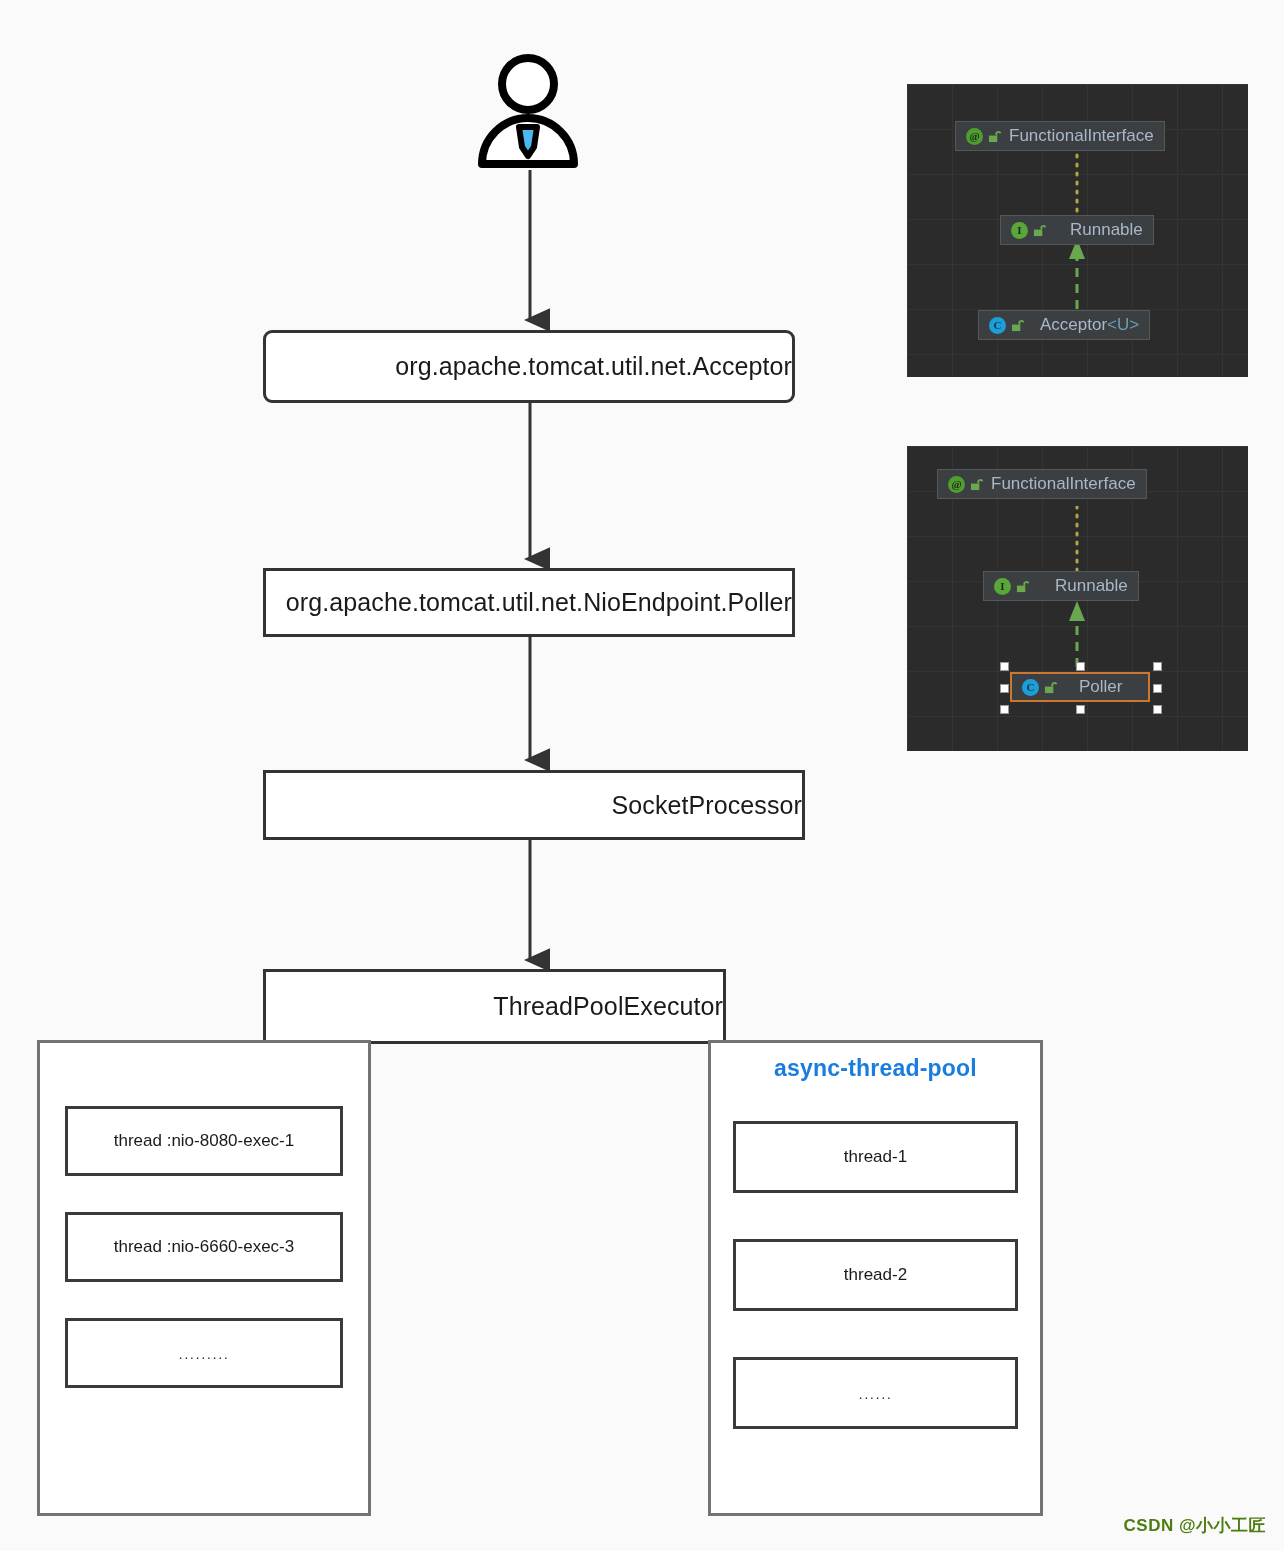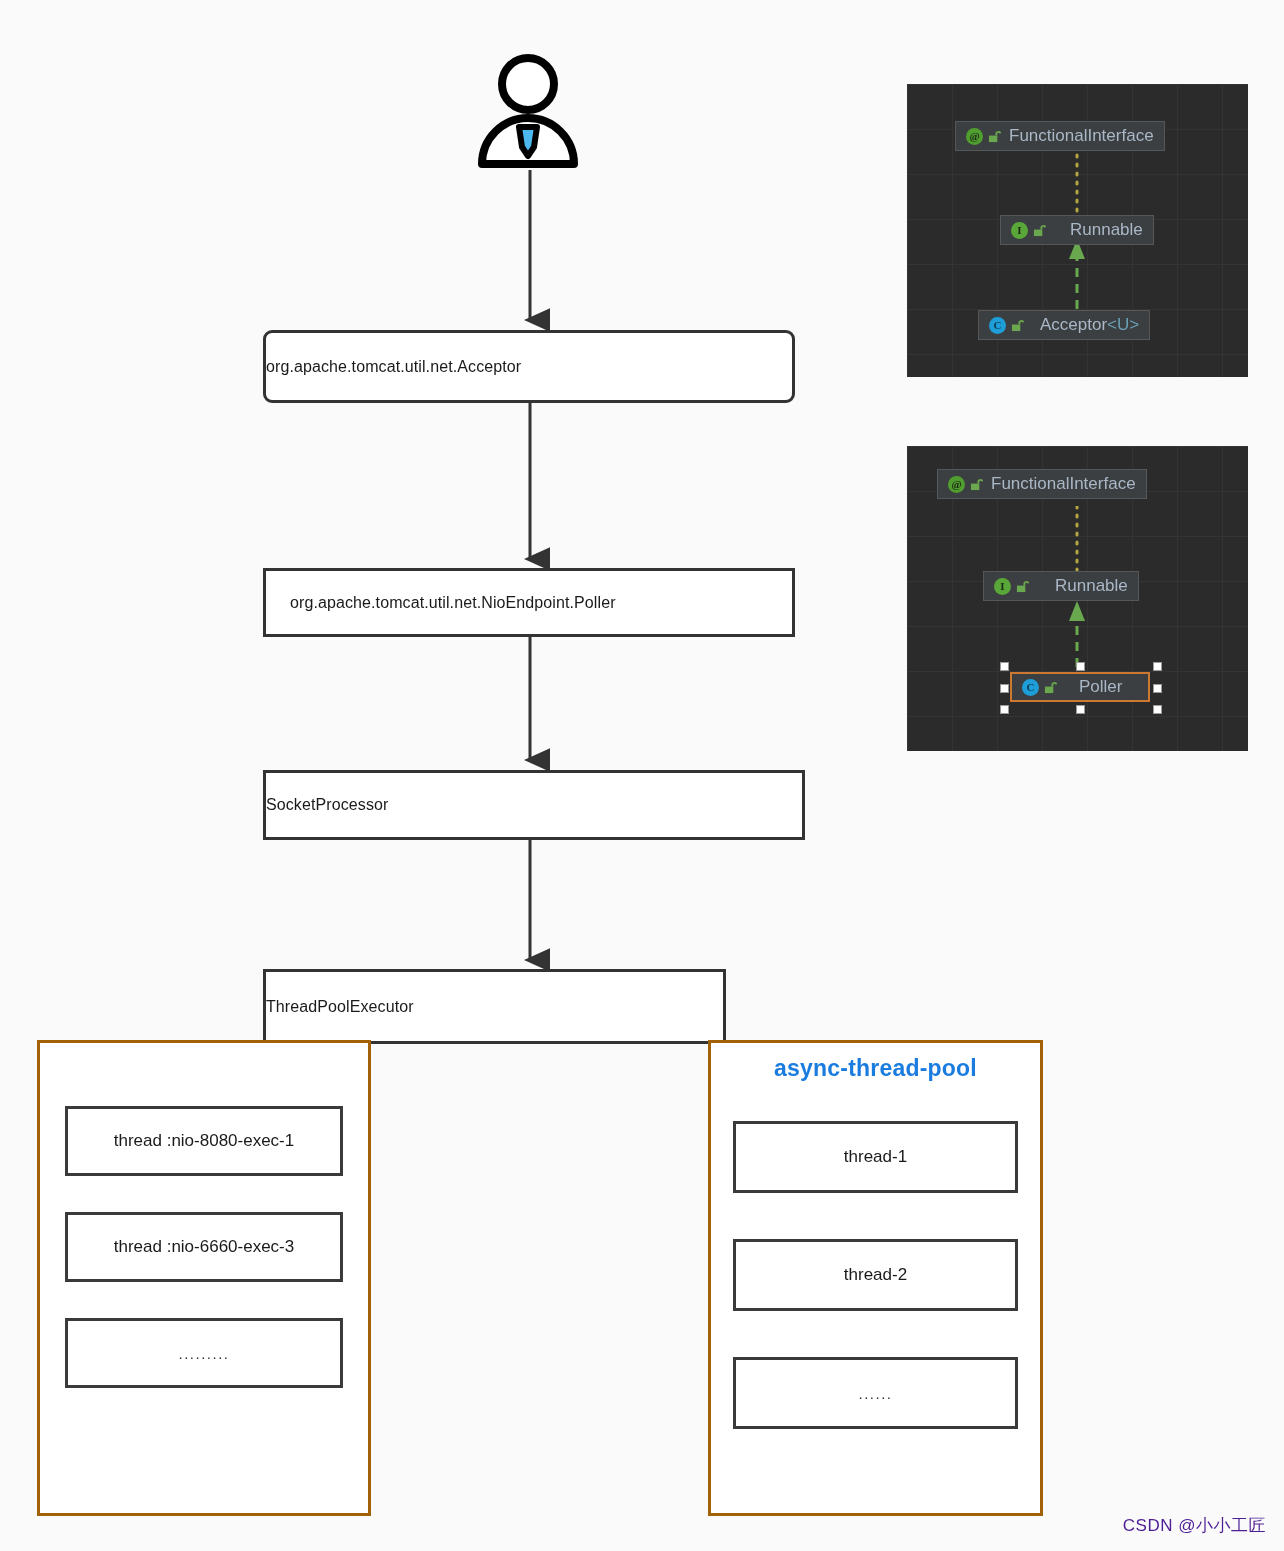--- a/index.html
+++ b/index.html
@@ -29,41 +29,41 @@
   }
 
   
   .flow-box {
     position: absolute;
     box-sizing: border-box;
     background: #ffffff;
     border: 3px solid #333333;
     display: flex;
     align-items: center;
-    justify-content: flex-start;
+    justify-content: flex-end;
     color: #1a1a1a;
-    font-size: 16px;
+    font-size: 25px;
     letter-spacing: 0.1px;
   }
   .flow-box.rounded { border-radius: 9px; }
 
   #box-acceptor      { left: 263px; top: 330px;  width: 532px; height: 73px; }
   #box-poller        { left: 263px; top: 568px;  width: 532px; height: 69px; padding-left: 24px; }
   #box-socketproc    { left: 263px; top: 770px;  width: 542px; height: 70px; }
   #box-tpe           { left: 263px; top: 969px;  width: 463px; height: 75px; }
 
   
   .arrow { position: absolute; }
 
   
   .pool-box {
     position: absolute;
     box-sizing: border-box;
     background: #ffffff;
-    border: 3px solid #a16207;
+    border: 3px solid #737373;
   }
   #pool-tomcat { left: 37px;  top: 1040px; width: 334px; height: 476px; }
   #pool-async  { left: 708px; top: 1040px; width: 335px; height: 476px; }
 
   .pool-title {
     position: absolute;
     top: 12px;
     left: 0;
     right: 0;
     text-align: center;
@@ -162,23 +162,24 @@
     width: 7px; height: 7px;
     background: #ffffff;
     border: 1px solid #9a9a9a;
   }
 
   
   #watermark {
     position: absolute;
     right: 18px;
     bottom: 14px;
-    color: #4c1d95;
+    color: #4d7c0f;
     font-size: 17px;
     letter-spacing: 0.5px;
+    font-weight: bold;
   }
 </style>
 </head>
 <body>
 
 <div id="canvas">
 
   <div class="actor">
     <svg width="112" height="120" viewBox="0 0 112 120">
       <circle cx="56" cy="32" r="26" fill="#ffffff" stroke="#000000" stroke-width="8"></circle>

